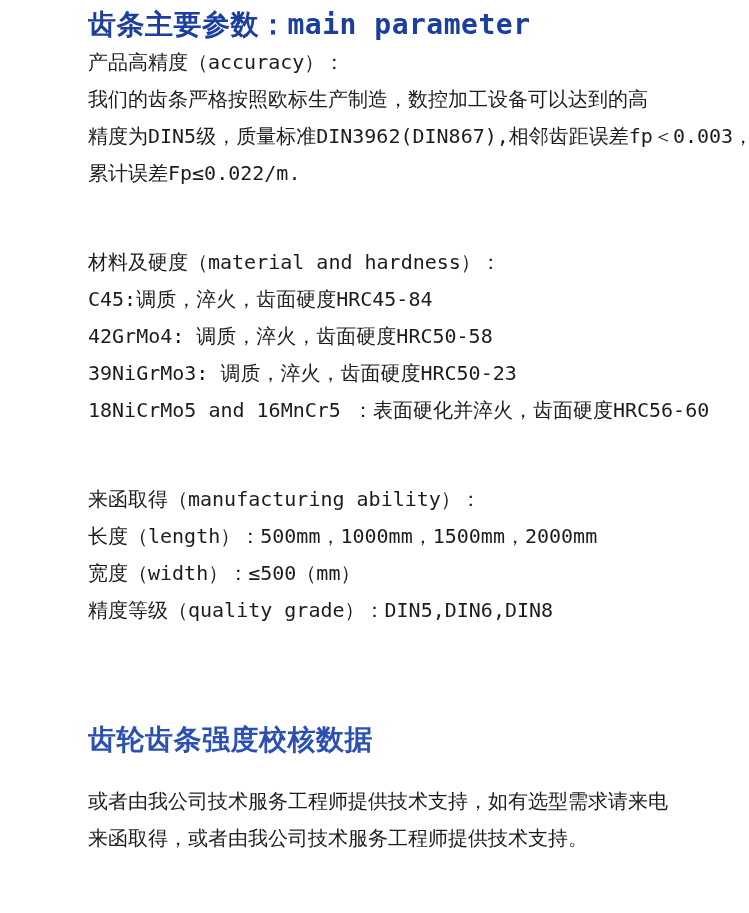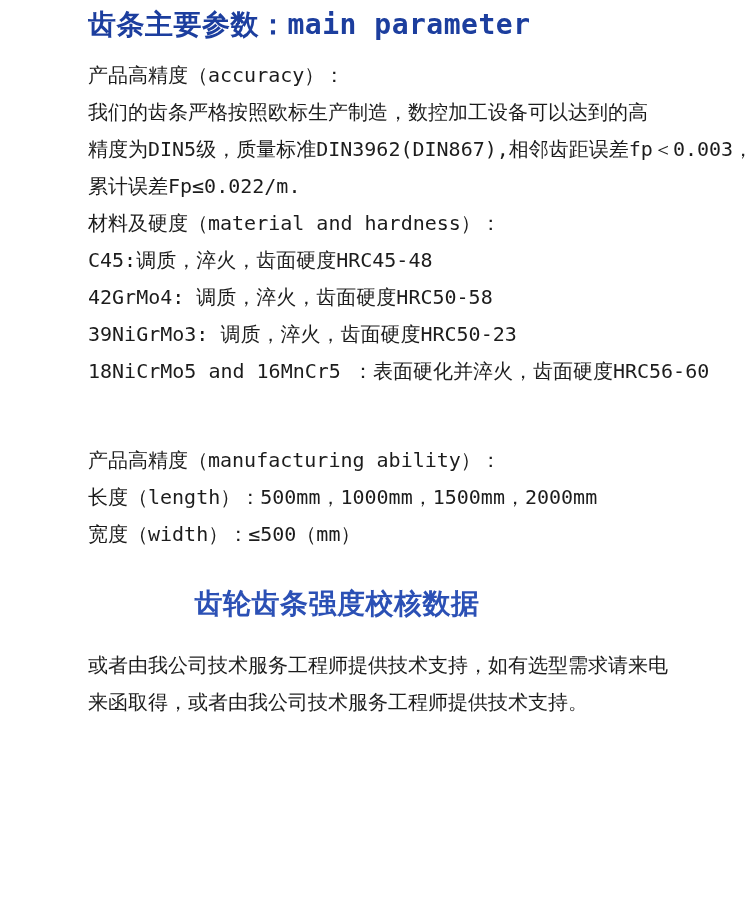--- a/index.html
+++ b/index.html
@@ -29,59 +29,60 @@
   }
   .heading{
     margin:0;
     font-size:28px;
     font-weight:bold;
     line-height:38px;
     white-space:nowrap;
     letter-spacing:0.5px;
   }
   .heading-primary{ color:var(--heading-primary); }
-  .heading-secondary{ color:var(--heading-secondary); margin-top:32px;text-align:center; }
+  .heading-secondary{ color:var(--heading-secondary); margin-top:92px; }
   .line{
     margin:0;
     font-size:20px;
     line-height:37px;
     white-space:nowrap;
   }
   .section{ margin:0; padding:0; }
-  .section-accuracy{ margin-top:13px; }
-  .section-material{ }
+  .section-accuracy{ margin-top:0; }
+  .section-material{ margin-top:52px; }
   .section-manufacturing{ margin-top:52px; }
   .section-strength{ margin-top:24px; }
 </style>
 </head>
 <body>
 
 <div class="page">
 
   <h1 class="heading heading-primary">齿条主要参数：main parameter</h1>
 
   <div class="section section-accuracy">
     <p class="line">产品高精度（accuracy）：</p>
     <p class="line">我们的齿条严格按照欧标生产制造，数控加工设备可以达到的高</p>
     <p class="line">精度为DIN5级，质量标准DIN3962(DIN867),相邻齿距误差fp＜0.003，</p>
     <p class="line">累计误差Fp≤0.022/m.</p>
   </div>
 
   <div class="section section-material">
     <p class="line">材料及硬度（material and hardness）：</p>
-    <p class="line">C45:调质，淬火，齿面硬度HRC45-48</p>
+    <p class="line">C45:调质，淬火，齿面硬度HRC45-84</p>
     <p class="line">42GrMo4: 调质，淬火，齿面硬度HRC50-58</p>
     <p class="line">39NiGrMo3: 调质，淬火，齿面硬度HRC50-23</p>
     <p class="line">18NiCrMo5 and 16MnCr5 ：表面硬化并淬火，齿面硬度HRC56-60</p>
   </div>
 
   <div class="section section-manufacturing">
-    <p class="line">产品高精度（manufacturing ability）：</p>
+    <p class="line">来函取得（manufacturing ability）：</p>
     <p class="line">长度（length）：500mm，1000mm，1500mm，2000mm</p>
     <p class="line">宽度（width）：≤500（mm）</p>
+    <p class="line">精度等级（quality grade）：DIN5,DIN6,DIN8</p>
   </div>
 
   <h2 class="heading heading-secondary">齿轮齿条强度校核数据</h2>
 
   <div class="section section-strength">
     <p class="line">或者由我公司技术服务工程师提供技术支持，如有选型需求请来电</p>
     <p class="line">来函取得，或者由我公司技术服务工程师提供技术支持。</p>
   </div>
 
 </div>

